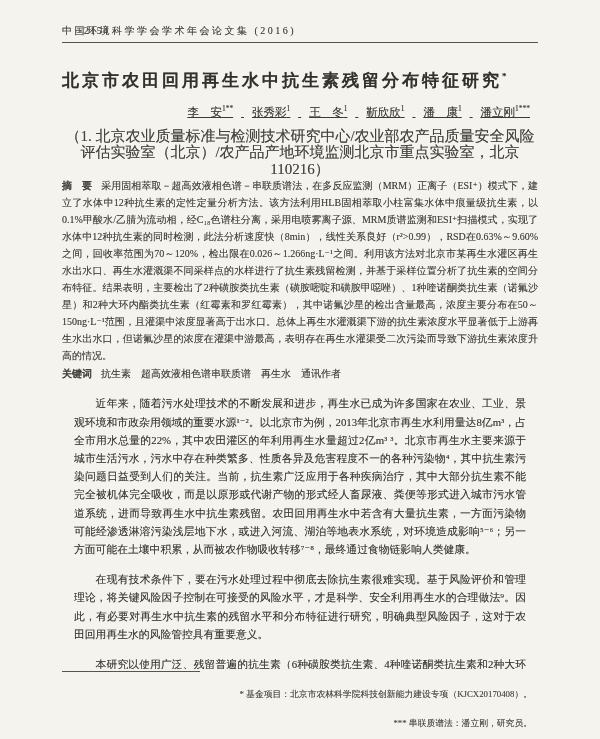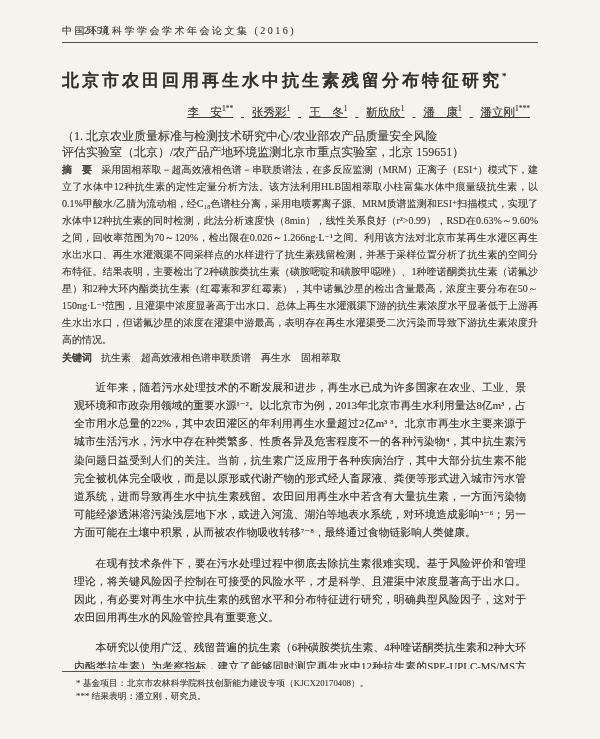--- a/index.html
+++ b/index.html
@@ -13,32 +13,32 @@
   }
   .running-head{position:relative;height:15px;font-size:10px;color:#47453f;}
   .page-num{position:absolute;left:13px;top:1px;letter-spacing:1.5px;}
   .head-center{display:block;text-align:left;letter-spacing:2.5px;}
   .head-rule{height:0;border-bottom:1.5px solid #57544e;margin-top:3px;}
   .title{margin:26px 0 0;font-size:17px;font-weight:bold;letter-spacing:3px;color:#33312d;}
   .title sup{font-size:9px;letter-spacing:0;}
   .authors{margin-top:12px;text-align:right;font-size:11.5px;color:#3c3a36;text-decoration:underline;}
   .author{margin:0 8px;white-space:nowrap;}
   .author sup{font-size:7.5px;}
-  .affiliation{margin-top:8px;text-align:left;font-size:12px;line-height:16.5px;color:#45433e;}
+  .affiliation{margin-top:8px;text-align:center;font-size:15px;line-height:16.5px;color:#45433e;}
   .abstract{font-size:10px;line-height:17px;text-align:justify;color:#44423d;}
   .abstract .lbl,.keywords .lbl{font-weight:bold;margin-right:0.9em;}
   .keywords{font-size:10px;line-height:17px;margin-top:1px;color:#44423d;}
   .body-text{margin-top:9px;font-size:10.8px;line-height:18.2px;text-align:justify;color:#3b3935;}
   .body-text p{margin:12px;text-indent:2em;}
   .footnotes{
     position:absolute;left:62px;right:52px;top:669px;bottom:0;
     background:#f5f3ee;font-size:8.8px;line-height:13.2px;color:#4a4842;
   }
   .fn-rule{width:138px;border-top:1px solid #57544e;margin:2px 0 5px 0;}
-  .footnotes p{margin:0;text-indent:1.6em;}
+  .footnotes p{margin:16px;text-indent:1.6em;text-align:right;}
 </style>
 </head>
 <body>
 
 <div class="paper">
 
   <div class="running-head">
     <span class="page-num">· 2154 ·</span>
     <span class="head-center">中国环境科学学会学术年会论文集 (2016)</span>
   </div>
@@ -50,36 +50,36 @@
     <span class="author"><span>李　安</span><sup>1**</sup></span>
     <span class="author"><span>张秀彩</span><sup>1</sup></span>
     <span class="author"><span>王　冬</span><sup>1</sup></span>
     <span class="author"><span>靳欣欣</span><sup>1</sup></span>
     <span class="author"><span>潘　康</span><sup>1</sup></span>
     <span class="author"><span>潘立刚</span><sup>1***</sup></span>
   </div>
 
   <div class="affiliation">
     <div>（1. 北京农业质量标准与检测技术研究中心/农业部农产品质量安全风险</div>
-    <div>评估实验室（北京）/农产品产地环境监测北京市重点实验室，北京 159651）</div>
+    <div>评估实验室（北京）/农产品产地环境监测北京市重点实验室，北京 110216）</div>
   </div>
 
   <div class="abstract">
     <span class="lbl">摘　要</span><span>采用固相萃取－超高效液相色谱－串联质谱法，在多反应监测（MRM）正离子（ESI⁺）模式下，建立了水体中12种抗生素的定性定量分析方法。该方法利用HLB固相萃取小柱富集水体中痕量级抗生素，以0.1%甲酸水/乙腈为流动相，经C₁₈色谱柱分离，采用电喷雾离子源、MRM质谱监测和ESI⁺扫描模式，实现了水体中12种抗生素的同时检测，此法分析速度快（8min），线性关系良好（r²&gt;0.99），RSD在0.63%～9.60%之间，回收率范围为70～120%，检出限在0.026～1.266ng·L⁻¹之间。利用该方法对北京市某再生水灌区再生水出水口、再生水灌溉渠不同采样点的水样进行了抗生素残留检测，并基于采样位置分析了抗生素的空间分布特征。结果表明，主要检出了2种磺胺类抗生素（磺胺嘧啶和磺胺甲噁唑）、1种喹诺酮类抗生素（诺氟沙星）和2种大环内酯类抗生素（红霉素和罗红霉素），其中诺氟沙星的检出含量最高，浓度主要分布在50～150ng·L⁻¹范围，且灌渠中浓度显著高于出水口。总体上再生水灌溉渠下游的抗生素浓度水平显著低于上游再生水出水口，但诺氟沙星的浓度在灌渠中游最高，表明存在再生水灌渠受二次污染而导致下游抗生素浓度升高的情况。</span>
   </div>
 
   <div class="keywords">
-    <span class="lbl">关键词</span><span>抗生素　超高效液相色谱串联质谱　再生水　固相萃取</span>
+    <span class="lbl">关键词</span><span>抗生素　超高效液相色谱串联质谱　再生水　通讯作者</span>
   </div>
 
   <div class="body-text">
     <p>近年来，随着污水处理技术的不断发展和进步，再生水已成为许多国家在农业、工业、景观环境和市政杂用领域的重要水源¹⁻²。以北京市为例，2013年北京市再生水利用量达8亿m³，占全市用水总量的22%，其中农田灌区的年利用再生水量超过2亿m³ ³。北京市再生水主要来源于城市生活污水，污水中存在种类繁多、性质各异及危害程度不一的各种污染物⁴，其中抗生素污染问题日益受到人们的关注。当前，抗生素广泛应用于各种疾病治疗，其中大部分抗生素不能完全被机体完全吸收，而是以原形或代谢产物的形式经人畜尿液、粪便等形式进入城市污水管道系统，进而导致再生水中抗生素残留。农田回用再生水中若含有大量抗生素，一方面污染物可能经渗透淋溶污染浅层地下水，或进入河流、湖泊等地表水系统，对环境造成影响⁵⁻⁶；另一方面可能在土壤中积累，从而被农作物吸收转移⁷⁻⁸，最终通过食物链影响人类健康。</p>
-    <p>在现有技术条件下，要在污水处理过程中彻底去除抗生素很难实现。基于风险评价和管理理论，将关键风险因子控制在可接受的风险水平，才是科学、且灌渠中浓度显著高于出水口。因此，有必要对再生水中抗生素的残留水平和分布特征进行研究，明确典型风险因子，这对于农田回用再生水的风险管控具有重要意义。</p>
+    <p>在现有技术条件下，要在污水处理过程中彻底去除抗生素很难实现。基于风险评价和管理理论，将关键风险因子控制在可接受的风险水平，才是科学、安全利用再生水的合理做法⁹。因此，有必要对再生水中抗生素的残留水平和分布特征进行研究，明确典型风险因子，这对于农田回用再生水的风险管控具有重要意义。</p>
     <p>本研究以使用广泛、残留普遍的抗生素（6种磺胺类抗生素、4种喹诺酮类抗生素和2种大环内酯类抗生素）为考察指标，建立了能够同时测定再生水中12种抗生素的SPE-UPLC-MS/MS方法，并将该方法应用于北京市某再生水灌区水体中抗生素残留测定，总结了抗生素含量水平及分布特征，为再生水利用的风险管控提供参考。</p>
   </div>
 
   <div class="footnotes">
     <div class="fn-rule"></div>
     <p>* 基金项目：北京市农林科学院科技创新能力建设专项（KJCX20170408）。</p>
-    <p>*** 结果表明：潘立刚，研究员。</p>
+    <p>*** 串联质谱法：潘立刚，研究员。</p>
   </div>
 
 </div>
 
 </body></html>

